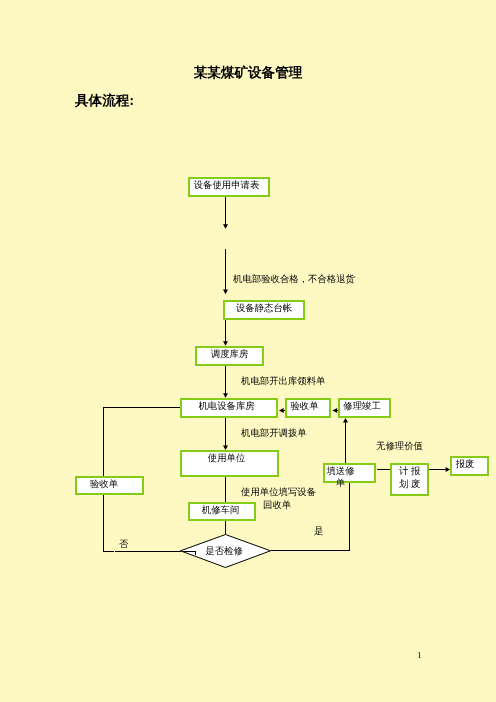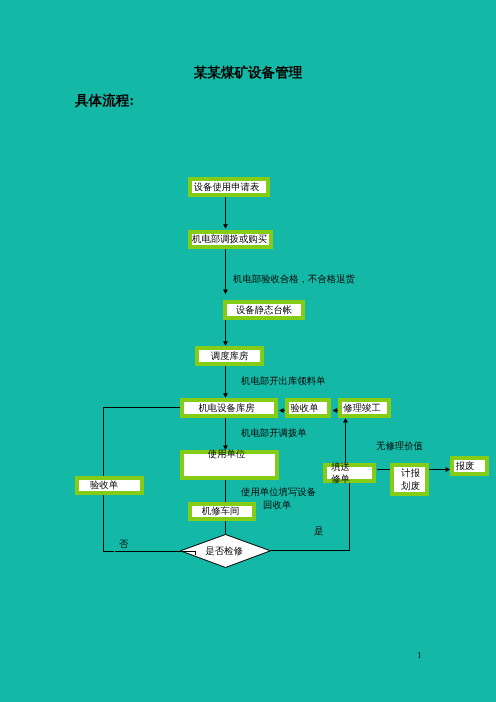--- a/index.html
+++ b/index.html
@@ -1,23 +1,23 @@
 <!DOCTYPE html>
 <html><head>
 <meta charset="utf-8">
 <title>某某煤矿设备管理</title>
 <style>
   html,body{margin:0;padding:0;}
   body{width:496px;height:702px;background:#ffffff;font-family:"Liberation Serif",serif;color:#000;overflow:hidden;-webkit-font-smoothing:antialiased;}
-  #page{position:relative;width:496px;height:702px;background:#14b8a6;}
+  #page{position:relative;width:496px;height:702px;background:#fef9c3;}
   .box,.lbl,.doc-title,.subtitle,.pageno,.diamond .dtext,.box span{will-change:opacity;}
   .doc-title{position:absolute;left:0;top:64px;width:496px;text-align:center;font-size:13.6px;font-weight:bold;}
   .subtitle{position:absolute;left:75px;top:92px;font-size:13.6px;font-weight:bold;}
   .pageno{position:absolute;left:417px;top:650px;font-size:9px;}
-  .box{position:absolute;border:4px solid #84cc16;box-sizing:border-box;display:flex;align-items:center;justify-content:center;
+  .box{position:absolute;border:2px solid #84cc16;box-sizing:border-box;display:flex;justify-content:center;
        font-size:9.4px;line-height:1.32;text-align:center;background:#fff;white-space:pre-line;z-index:2;}
   .lbl{position:absolute;font-size:9.4px;line-height:1.35;white-space:nowrap;z-index:3;}
   .diamond{position:absolute;z-index:2;}
   .diamond .dtext{position:absolute;left:0;top:0;width:100%;height:34px;box-sizing:border-box;display:flex;align-items:center;justify-content:center;font-size:9.4px;}
   svg.conn{position:absolute;left:0;top:0;width:496px;height:702px;z-index:1;}
   .justify2{display:block;width:calc(100% + 2px);text-align:justify;text-align-last:justify;}
   .leftline{display:block;width:100%;text-align:left;}
 </style>
 </head>
 <body>
@@ -52,21 +52,20 @@
       <path d="M225.5 397.8 L223 393.2 L228 393.2 Z"></path>
       <path d="M225.5 450 L223 445.4 L228 445.4 Z"></path>
       <path d="M279 410.5 L283.6 408 L283.6 413 Z"></path>
       <path d="M332.5 410.5 L337.1 408 L337.1 413 Z"></path>
       <path d="M345.5 418 L343 422.5 L348 422.5 Z"></path>
       <path d="M450.2 469.5 L445.6 467 L445.6 472 Z"></path>
     </g>
   </svg>
 
   <div class="box" style="left:188px;top:177px;width:82px;height:20px;padding-right:5px;"><span>设备使用申请表</span></div>
-  <div class="box" style="left:188px;top:230px;width:85px;height:19px;padding-right:2px;"><span>机电部调拨或购买</span></div>
   <div class="box" style="left:195px;top:300px;width:82px;height:20px;margin-left:28px;"><span>设备静态台帐</span></div>
   <div class="box" style="left:195px;top:346px;width:69px;height:20px;"><span>调度库房</span></div>
   <div class="box" style="left:180px;top:398px;width:98px;height:20px;padding-right:5px;"><span>机电设备库房</span></div>
   <div class="box" style="left:285px;top:398px;width:46px;height:20px;padding-right:7px;"><span>验收单</span></div>
   <div class="box" style="left:338px;top:398px;width:53px;height:20px;padding-right:5px;"><span>修理竣工</span></div>
   <div class="box" style="left:180px;top:450px;width:99px;height:27px;padding-right:6px;padding-bottom:22px;"><span>使用单位</span></div>
   <div class="box" style="left:75px;top:476px;width:69px;height:19px;padding-right:11px;"><span>验收单</span></div>
   <div class="box" style="left:188px;top:502px;width:68px;height:19px;padding-right:3px;"><span>机修车间</span></div>
   <div class="box" style="left:323px;top:463px;width:53px;height:20px;padding-right:18px;"><span>填送修单</span></div>
   <div class="box" style="left:390px;top:463px;width:39px;height:33px;padding:0 5px 0 7px;justify-content:center;line-height:1.37;">

